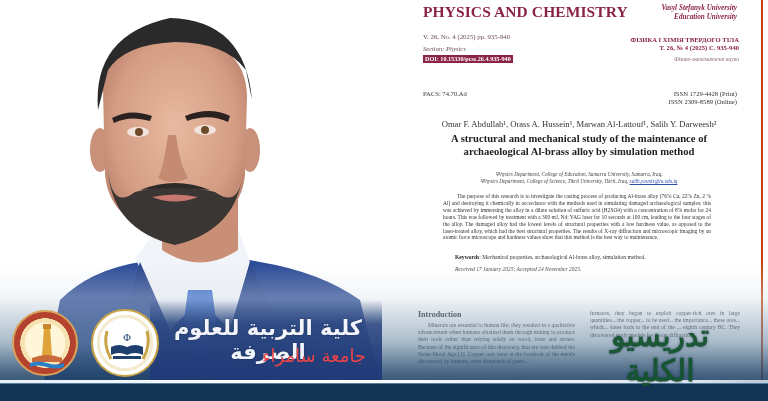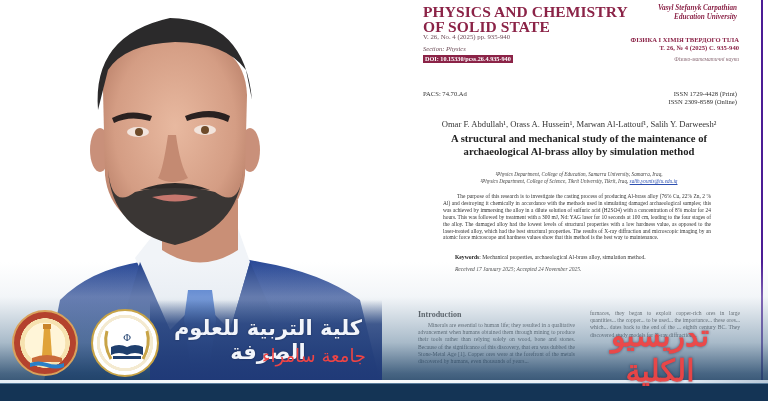--- a/index.html
+++ b/index.html
@@ -4,21 +4,21 @@
 <style>
   * { box-sizing: border-box; margin: 0; padding: 0; }
   html, body { width: 768px; height: 401px; overflow: hidden; background: #ffffff; }
   body { position: relative; font-family: "Liberation Serif", serif; }
 
   
   .portrait { position: absolute; left: 0; top: 0; width: 400px; height: 401px; background: #ffffff; overflow: hidden; }
   .portrait svg { position: absolute; left: 0; top: 0; }
 
   
-  .doc { position: absolute; left: 395px; top: 0; width: 368px; height: 401px; background: #ffffff; border-right: 2px solid #4c1d95; }
+  .doc { position: absolute; left: 395px; top: 0; width: 368px; height: 401px; background: #ffffff; border-right: 2px solid #c2410c; }
   .doc .t { position: absolute; white-space: nowrap; }
   .j-title { left: 28px; top: 4px; font-weight: bold; font-size: 15.5px; line-height: 15px; color: #8b2347; letter-spacing: .1px; }
   .j-vol { left: 28px; top: 33px; font-size: 6.8px; color: #6b4a55; }
   .j-section { left: 28px; top: 45px; font-size: 6.5px; font-style: italic; color: #6b4a55; }
   .j-doi { left: 28px; top: 55px; font-size: 6.2px; font-weight: bold; color: #ffffff; background: #8b2347; padding: 0 2px; line-height: 8px; }
   .u-name { right: 24px; top: 4px; font-size: 7.2px; font-style: italic; font-weight: bold; color: #8b2347; text-align: right; line-height: 9px; white-space: normal !important; width: 120px; }
   .u-title-ua { right: 22px; top: 36px; font-size: 6.6px; font-weight: bold; color: #8b2347; text-align: right; }
   .u-vol-ua { right: 22px; top: 44px; font-size: 6.6px; font-weight: bold; color: #8b2347; text-align: right; }
   .u-sec-ua { right: 22px; top: 56px; font-size: 5.5px; font-style: italic; color: #8a6a75; text-align: right; }
   .pacs { left: 28px; top: 90px; font-size: 6.6px; color: #333; }
@@ -49,21 +49,21 @@
                background: linear-gradient(to bottom, rgba(45,70,130,0.0) 0%, rgba(40,68,128,.85) 30%, #203a78 100%); }
 
   
   .logo { position: absolute; border-radius: 50%; }
   .logo-uni { left: 12px; top: 310px; width: 66px; height: 66px; background: radial-gradient(circle, #fff5d8 0 46%, #f6e2b0 47% 56%, #b4422e 57% 100%); border: 2px solid #d9a25c; }
   .logo-col { left: 91px; top: 309px; width: 68px; height: 68px; background: radial-gradient(circle, #ffffff 0 55%, #f4ead0 56% 62%, #ffffff 63% 100%); border: 2px solid #c8a447; }
   .logo svg { position: absolute; left: 0; top: 0; }
 
   .college-ar { position: absolute; left: 168px; top: 316px; width: 200px; font-family: "DejaVu Sans", sans-serif; font-size: 21px; color: #f2f5fb; text-align: center; direction: rtl; font-weight: bold; letter-spacing: -1px; text-shadow: 0 0 2px rgba(0,0,0,.4); }
   .uni-ar { position: absolute; left: 186px; top: 345px; width: 180px; font-family: "DejaVu Sans", sans-serif; font-size: 18px; color: #ef4444; text-align: right; direction: rtl; letter-spacing: 6px; }
-  .teach-ar { position: absolute; left: 576px; top: 318px; width: 168px; font-family: "DejaVu Serif", serif; font-size: 30px; color: #ef4444; text-align: center; direction: rtl; font-weight: bold; letter-spacing: -1px; text-shadow: 0 0 3px rgba(20,40,70,.6); opacity: .95; }
+  .teach-ar { position: absolute; left: 576px; top: 318px; width: 168px; font-family: "DejaVu Serif", serif; font-size: 30px; color: #14532d; text-align: center; direction: rtl; font-weight: bold; letter-spacing: -1px; text-shadow: 0 0 3px rgba(20,40,70,.6); opacity: .95; }
 </style>
 </head>
 <body>
 
 <div class="portrait">
   <svg width="400" height="401" viewBox="0 0 400 401">
     <defs>
       <radialGradient id="skin" cx="50%" cy="45%" r="60%">
         <stop offset="0%" stop-color="#e8b9a0"></stop>
         <stop offset="70%" stop-color="#d49d84"></stop>
@@ -107,28 +107,27 @@
 
     <path d="M140 190 Q175 176 210 190 Q175 186 140 190 Z" fill="#2e2a29"></path>
 
     <path d="M152 197 Q175 192 198 197 Q175 206 152 197 Z" fill="#c6776e"></path>
   </svg>
 </div>
 
 <div class="doc">
   <div class="t j-title">
     <div>PHYSICS AND CHEMISTRY</div>
-    <div>OF SOLID STATE</div>
   </div>
   <div class="t j-vol">V. 26, No. 4 (2025) pp. 935-940</div>
   <div class="t j-section">Section: Physics</div>
   <div class="t j-doi">DOI: 10.15330/pcss.26.4.935-940</div>
 
   <div class="t u-name">
-    <div>Vasyl Stefanyk Carpathian</div>
+    <div>Vasyl Stefanyk University</div>
     <div>Education University</div>
   </div>
   <div class="t u-title-ua">ФІЗИКА І ХІМІЯ ТВЕРДОГО ТІЛА</div>
   <div class="t u-vol-ua">Т. 26, № 4 (2025) С. 935-940</div>
   <div class="t u-sec-ua">Фізико-математичні науки</div>
 
   <div class="t pacs">PACS: 74.70.Ad</div>
   <div class="t issn1">ISSN 1729-4428 (Print)</div>
   <div class="t issn2">ISSN 2309-8589 (Online)</div>
 

